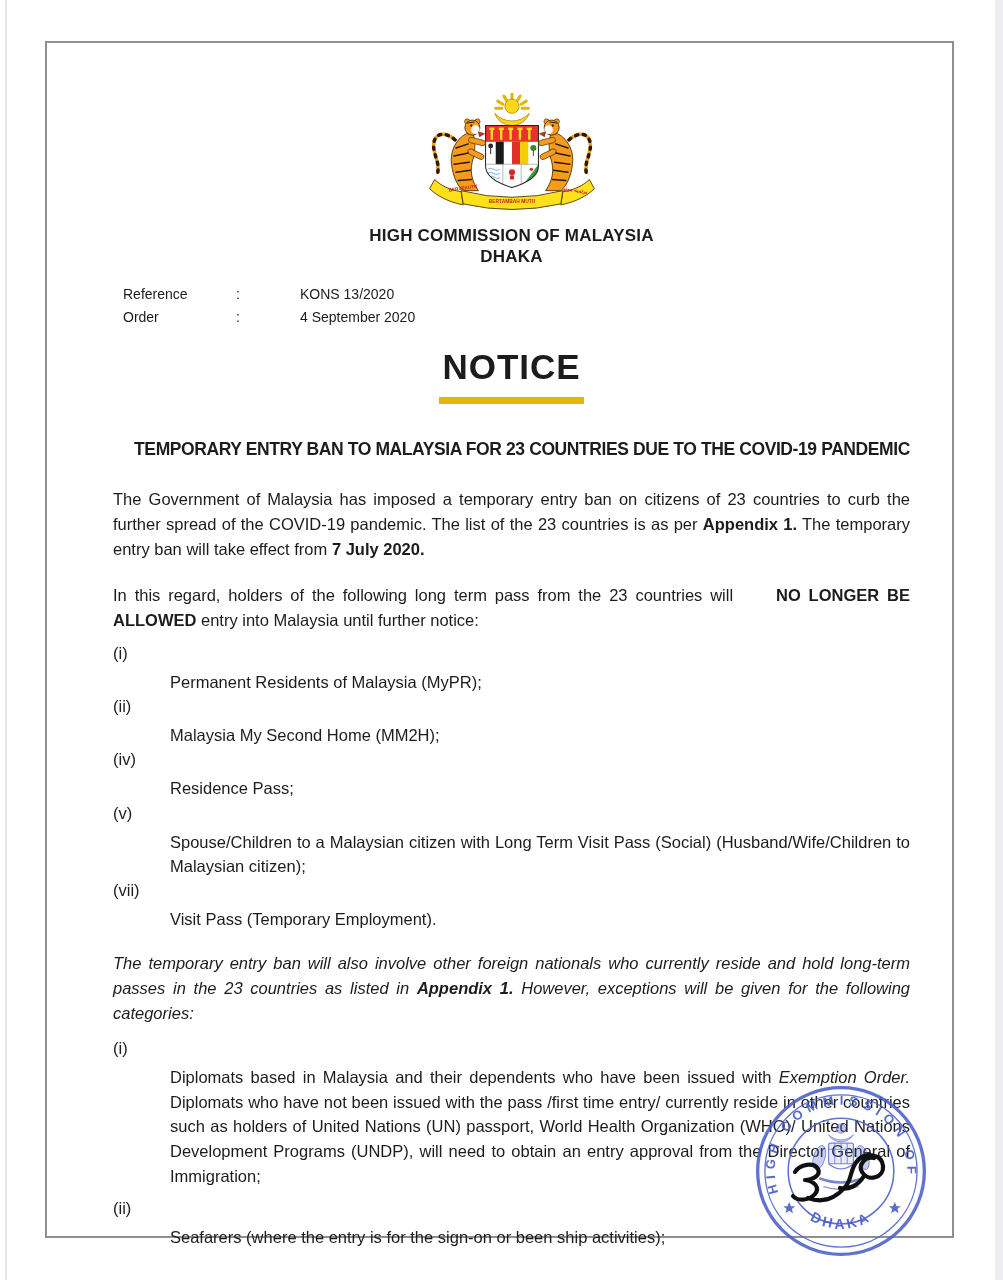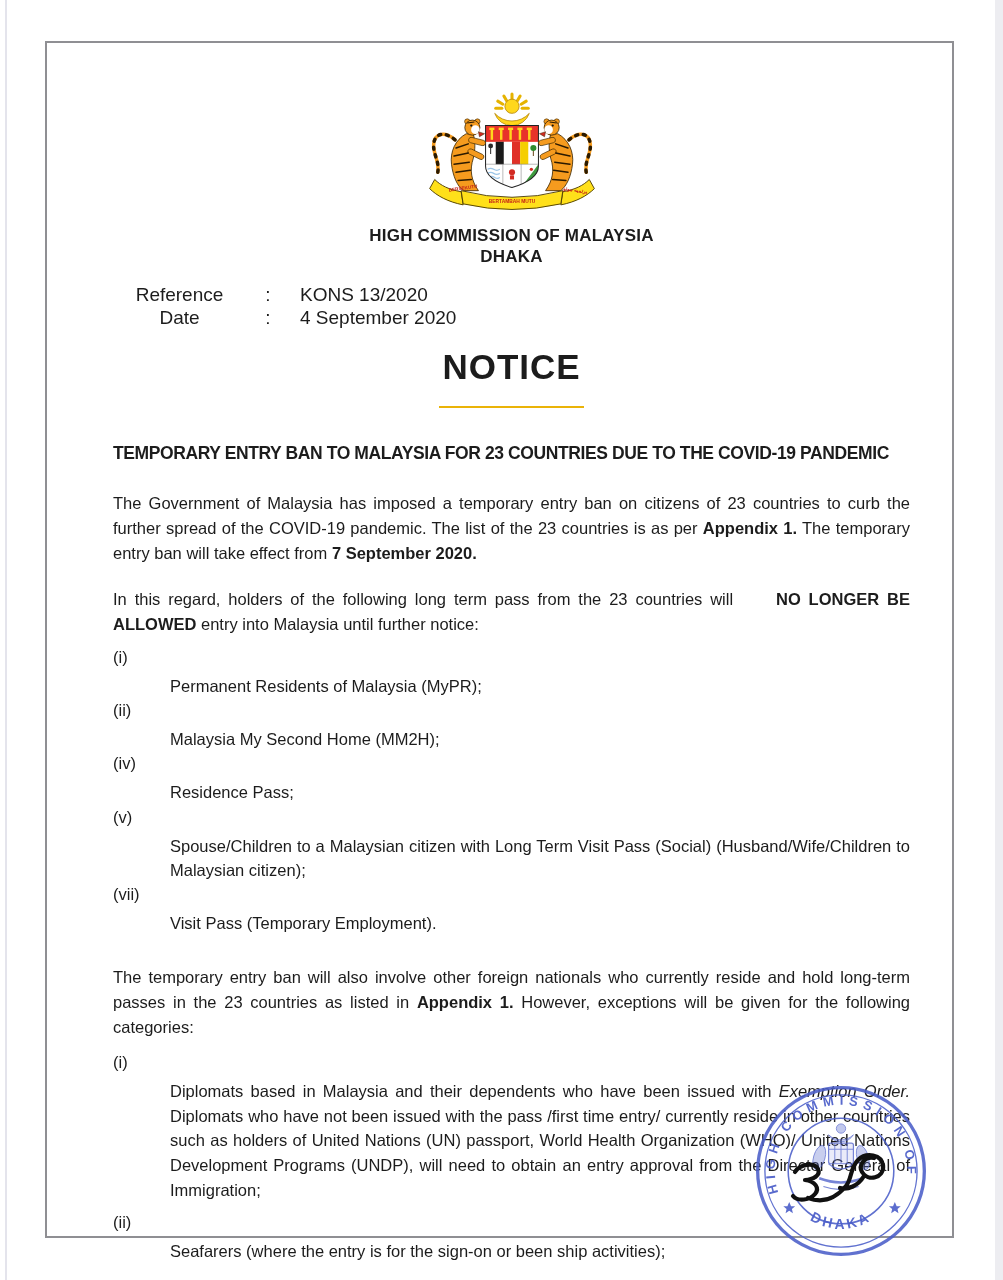--- a/index.html
+++ b/index.html
@@ -10,43 +10,43 @@
   }
   .edge-line-left{position:absolute;left:5px;top:0;width:2px;height:1280px;background:#e4e4ec;}
   .edge-strip-right{position:absolute;right:0;top:0;width:8px;height:1280px;background:#ededf1;}
   .sheet{
     position:absolute;left:45px;top:41px;width:909px;height:1197px;
     border:2px solid #8f8f93;background:#fff;
     padding:48px 42px 0 66px;box-sizing:border-box;
   }
   .crest-svg{display:block;margin:0 auto;width:176px;height:120px;}
   .org-block{margin-top:14px;text-align:center;font-weight:bold;font-size:17px;line-height:21px;letter-spacing:.2px;}
-  .meta{margin-top:16px;margin-left:10px;font-size:19px;line-height:23px;text-align:center;}
+  .meta{margin-top:16px;margin-left:10px;font-size:14px;line-height:23px;}
   .meta-row{display:flex;}
   .meta-label{width:113px;flex:none;}
   .meta-sep{width:64px;flex:none;}
   .notice-wrap{margin-top:18px;text-align:center;}
   .notice-heading{
     display:inline-block;font-weight:bold;font-size:35px;letter-spacing:1px;
-    border-bottom:2px solid #eab308;padding:0 3px 19px 3px;
+    border-bottom:7px solid #eab308;padding:0 3px 10px 3px;
   }
   .doc-title{
-    margin-top:34px;text-align:left;font-weight:bold;font-size:17.5px;
+    margin-top:34px;text-align:right;font-weight:bold;font-size:17.5px;
     line-height:22px;letter-spacing:-0.4px;
   }
   .para{margin-top:27px;font-size:16.5px;line-height:25px;text-align:justify;}
   .para.tight{margin-top:21px;}
   .list{margin-top:8px;font-size:16.5px;line-height:24.2px;}
   .li{display:flex;}
   .li .m{width:57px;flex:none;}
   .li .t{flex:1;text-align:justify;margin-top:29px;}
   .exc{margin-top:10px;font-size:16.5px;line-height:24.6px;}
   .exc .li{margin-top:8px;}
   .exc .li:first-child{margin-top:0;}
-  .para.after-list{margin-top:30px;}
+  .para.after-list{margin-top:20px;font-style:italic;}
   .stamp-svg{position:absolute;left:753px;top:1083px;width:176px;height:176px;z-index:5;}
   .sig-svg{position:absolute;left:778px;top:1136px;width:130px;height:78px;z-index:6;}
   svg text{font-family:"Liberation Sans",sans-serif;}
 </style>
 </head>
 <body>
 
 <div class="edge-line-left"></div>
 <div class="edge-strip-right"></div>
 
@@ -157,33 +157,33 @@
     <div>DHAKA</div>
   </div>
 
   <div class="meta">
     <div class="meta-row">
       <span class="meta-label">Reference</span>
       <span class="meta-sep">:</span>
       <span class="meta-value">KONS 13/2020</span>
     </div>
     <div class="meta-row">
-      <span class="meta-label">Date</span>
+      <span class="meta-label">Order</span>
       <span class="meta-sep">:</span>
       <span class="meta-value">4 September 2020</span>
     </div>
   </div>
 
   <div class="notice-wrap">
     <span class="notice-heading">NOTICE</span>
   </div>
 
   <div class="doc-title">TEMPORARY ENTRY BAN TO MALAYSIA FOR 23 COUNTRIES DUE TO THE COVID-19 PANDEMIC</div>
 
-  <div class="para"><span>The Government of Malaysia has imposed a temporary entry ban on citizens of 23 countries to curb the further spread of the COVID-19 pandemic. The list of the 23 countries is as per </span><span style="font-weight: bold;">Appendix 1.</span><span> The temporary entry ban will take effect from </span><span style="font-weight: bold;">7 September 2020.</span></div>
+  <div class="para"><span>The Government of Malaysia has imposed a temporary entry ban on citizens of 23 countries to curb the further spread of the COVID-19 pandemic. The list of the 23 countries is as per </span><span style="font-weight: bold;">Appendix 1.</span><span> The temporary entry ban will take effect from </span><span style="font-weight: bold;">7 July 2020.</span></div>
 
   <div class="para tight"><span>In this regard, holders of the following long term pass from the 23 countries will </span><span style="font-weight: bold; padding-left: 35px;">NO LONGER BE ALLOWED</span><span> entry into Malaysia until further notice:</span></div>
 
   <div class="list">
     <div class="li">
       <span class="m">(i)</span>
       <span class="t">Permanent Residents of Malaysia (MyPR);</span>
     </div>
     <div class="li">
       <span class="m">(ii)</span>

